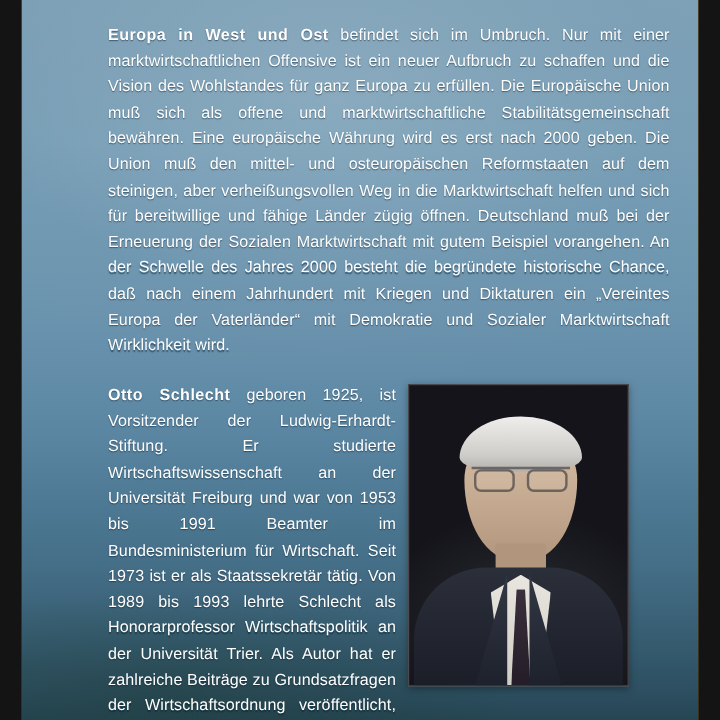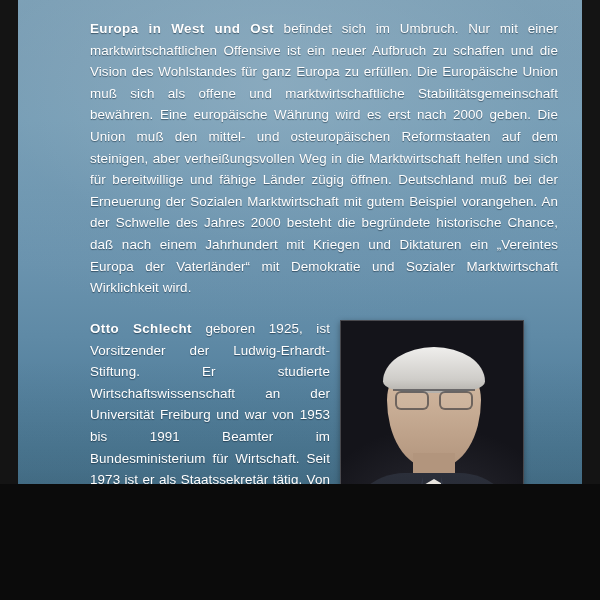--- a/index.html
+++ b/index.html
@@ -9,21 +9,21 @@
   body {
     width: 600px;
     height: 600px;
     overflow: hidden;
     font-family: "Liberation Sans", sans-serif;
     background: #0b0b0b;
   }
   #page {
     position: relative;
     width: 600px;
-    height: 484px;
+    height: 600px;
     overflow: hidden;
     background: #a16207;
   }
   
   .edge {
     position: absolute;
     top: 0;
     bottom: 0;
     width: 18px;
     background: #141414;

